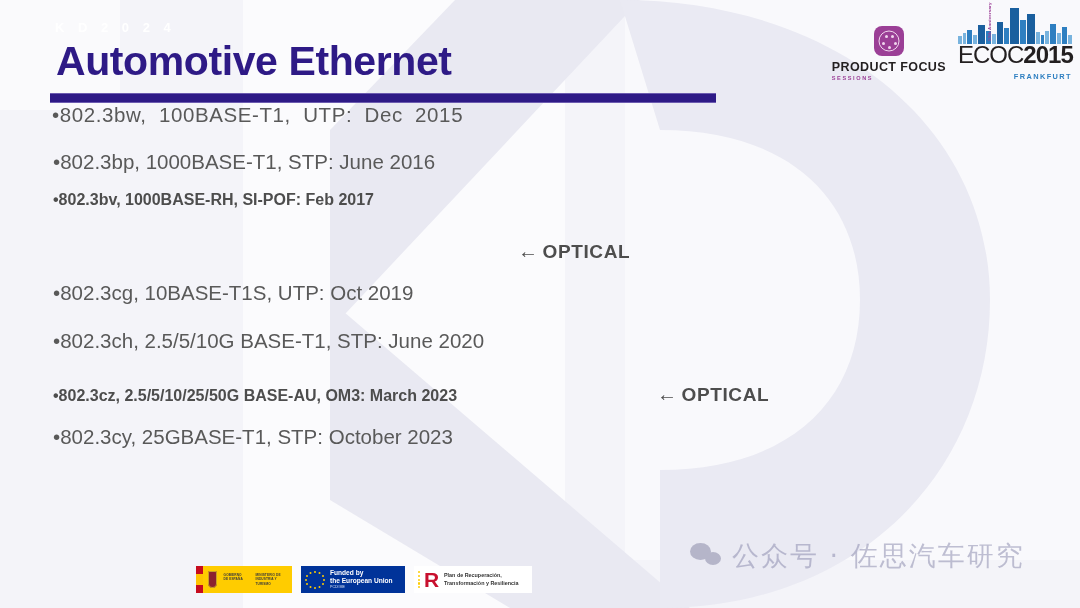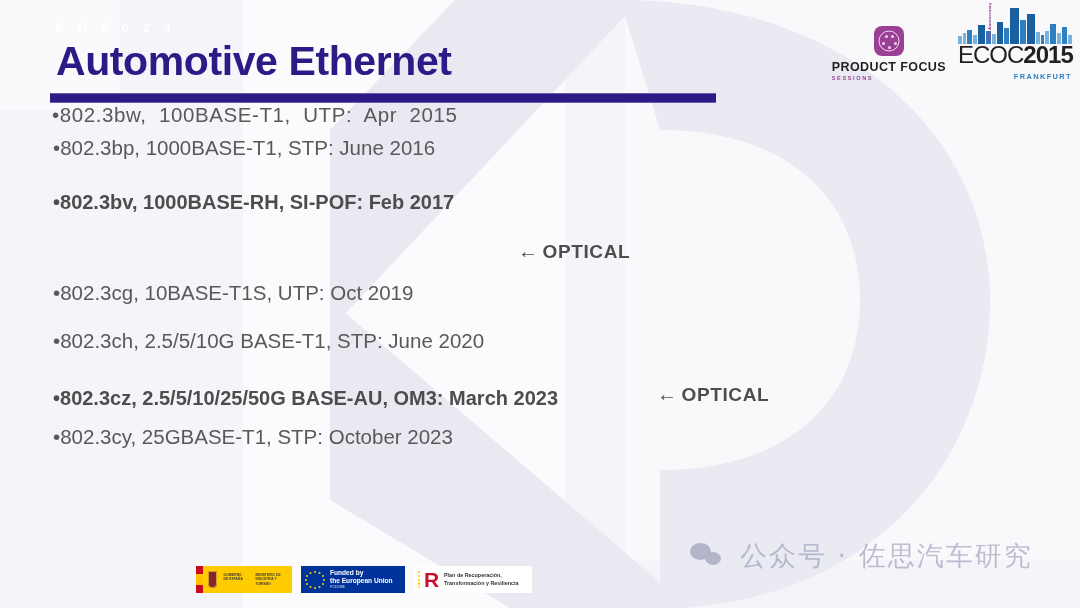--- a/index.html
+++ b/index.html
@@ -93,21 +93,21 @@
   .bullet {
     position: absolute;
     color: #595959;
     font-size: 20.5px;
     white-space: nowrap;
     line-height: 1;
   }
   .bullet.bold {
     font-weight: 700;
     color: #4d4d4d;
-    font-size: 20px;
+    font-size: 16px;
   }
   .bullet.wide {
     letter-spacing: .6px;
     word-spacing: 6px;
   }
 
   .optical {
     position: absolute;
     font-weight: 700;
     font-size: 19px;
@@ -328,21 +328,21 @@
     letter-spacing: 1.4px;
     margin-top: 6px;
   }
 
   
   .wechat-wm {
     position: absolute;
     left: 690px; top: 538px;
     display: flex;
     align-items: center;
-    gap: 16px;
+    gap: 8px;
     z-index: 9;
     opacity: .55;
   }
   .wc-icon { position: relative; width: 34px; height: 26px; flex:0 0 auto;}
   .wc-icon .big, .wc-icon .small {
     position: absolute;
     background: #8a8aa8;
     border-radius: 50%;
   }
   .wc-icon .big { width: 21px; height: 17px; left: 0; top: 0; }
@@ -416,22 +416,22 @@
       </div>
       <div class="ecoc-word"><span>ECOC</span><b>2015</b></div>
       <div class="ecoc-city">FRANKFURT</div>
     </div>
   </div>
 
   <div class="title">Automotive Ethernet</div>
   <div class="title-rule"></div>
 
   <div class="content">
-    <div class="bullet wide" style="left:52px; top:105px">•802.3bw,   100BASE-T1,   UTP:   Apr   2015</div>
-    <div class="bullet" style="left:53px; top:138px">•802.3bp, 1000BASE-T1, STP: June 2016</div>
+    <div class="bullet wide" style="left:52px; top:105px">•802.3bw,   100BASE-T1,   UTP:   Dec   2015</div>
+    <div class="bullet" style="left:53px; top:152px">•802.3bp, 1000BASE-T1, STP: June 2016</div>
     <div class="bullet bold" style="left:53px; top:192px">•802.3bv, 1000BASE-RH, SI-POF: Feb 2017</div>
 
     <div class="optical" style="left:518px; top:240px">
       <span class="arrow">←</span><span>OPTICAL</span>
     </div>
 
     <div class="bullet" style="left:53px; top:283px">•802.3cg, 10BASE-T1S, UTP: Oct 2019</div>
     <div class="bullet" style="left:53px; top:331px">•802.3ch, 2.5/5/10G BASE-T1, STP: June 2020</div>
     <div class="bullet bold" style="left:53px; top:388px">•802.3cz, 2.5/5/10/25/50G BASE-AU, OM3: March 2023</div>
 

